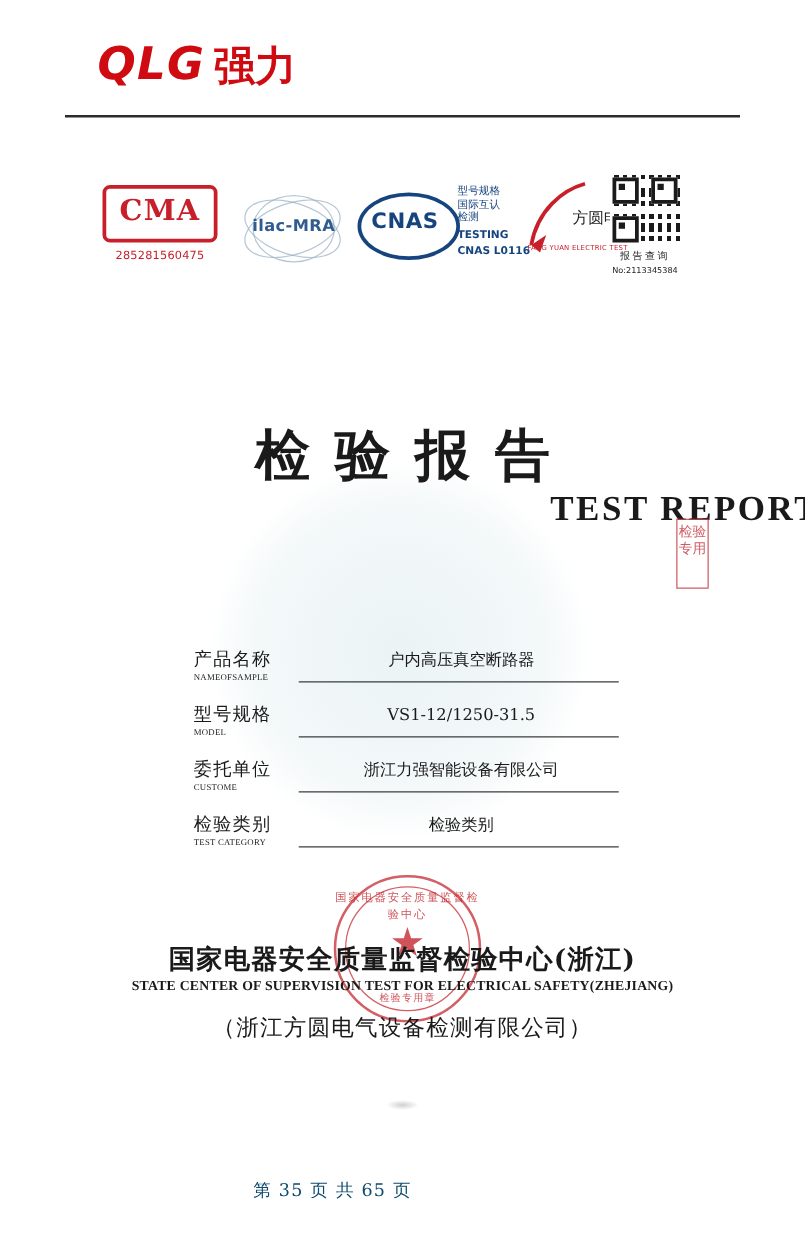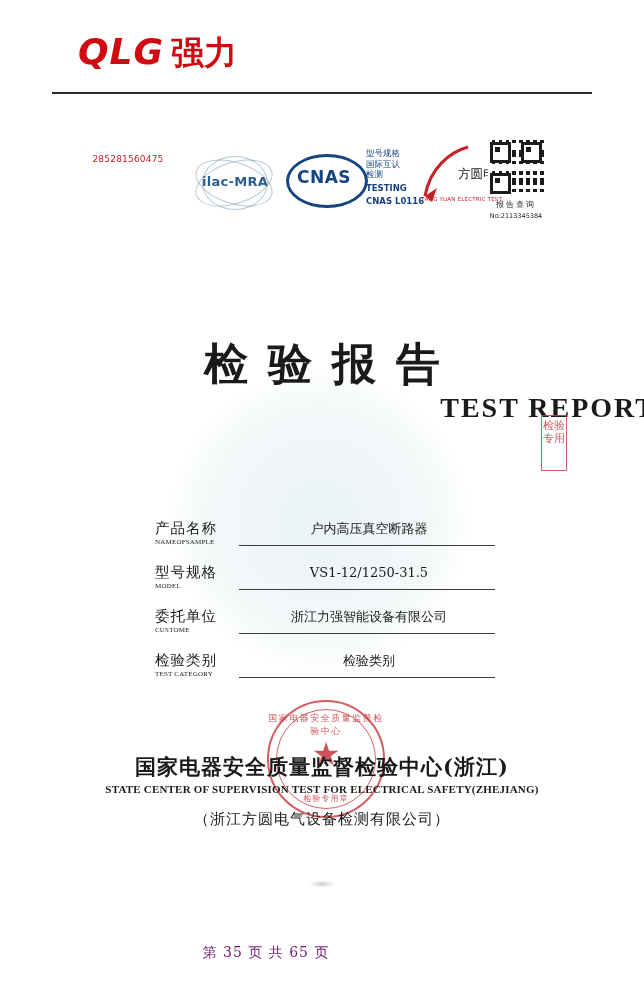--- a/index.html
+++ b/index.html
@@ -442,21 +442,21 @@
     color: #1a1a1a;
     letter-spacing: 0.2px;
   }
   .org-sub {
     position: absolute;
     top: 810px;
     left: 0;
     width: 644px;
     text-align: center;
     font-family: "DejaVu Serif", serif;
-    font-size: 15px;
+    font-size: 18px;
     color: #1a1a1a;
     letter-spacing: 1px;
   }
 
   .page-mark {
     position: absolute;
     top: 880px;
     left: 50%;
     transform: translateX(-50%);
     width: 26px;
@@ -465,36 +465,39 @@
   }
 
   .footer {
     position: absolute;
     top: 944px;
     left: 0;
     width: 532px;
     text-align: center;
     font-family: "DejaVu Serif", serif;
     font-size: 14px;
-    color: #701a75;
+    color: #0c4a6e;
     letter-spacing: 1px;
   }
 </style>
 </head>
 <body>
 
 <div class="brand">
   <span class="brand-qlg">QLG</span>
   <span class="brand-cn">强力</span>
 </div>
 <div class="header-rule"></div>
 
 <div class="logos">
 
   <div class="cma">
+    <div class="cma-box">
+      <div class="cma-text">CMA</div>
+    </div>
     <div class="cma-num">285281560475</div>
   </div>
 
   <div class="ilac">
     <div class="ilac-ring"></div>
     <div class="ilac-ring r2"></div>
     <div class="ilac-ring r3"></div>
     <div class="ilac-text">ilac-MRA</div>
   </div>
 

